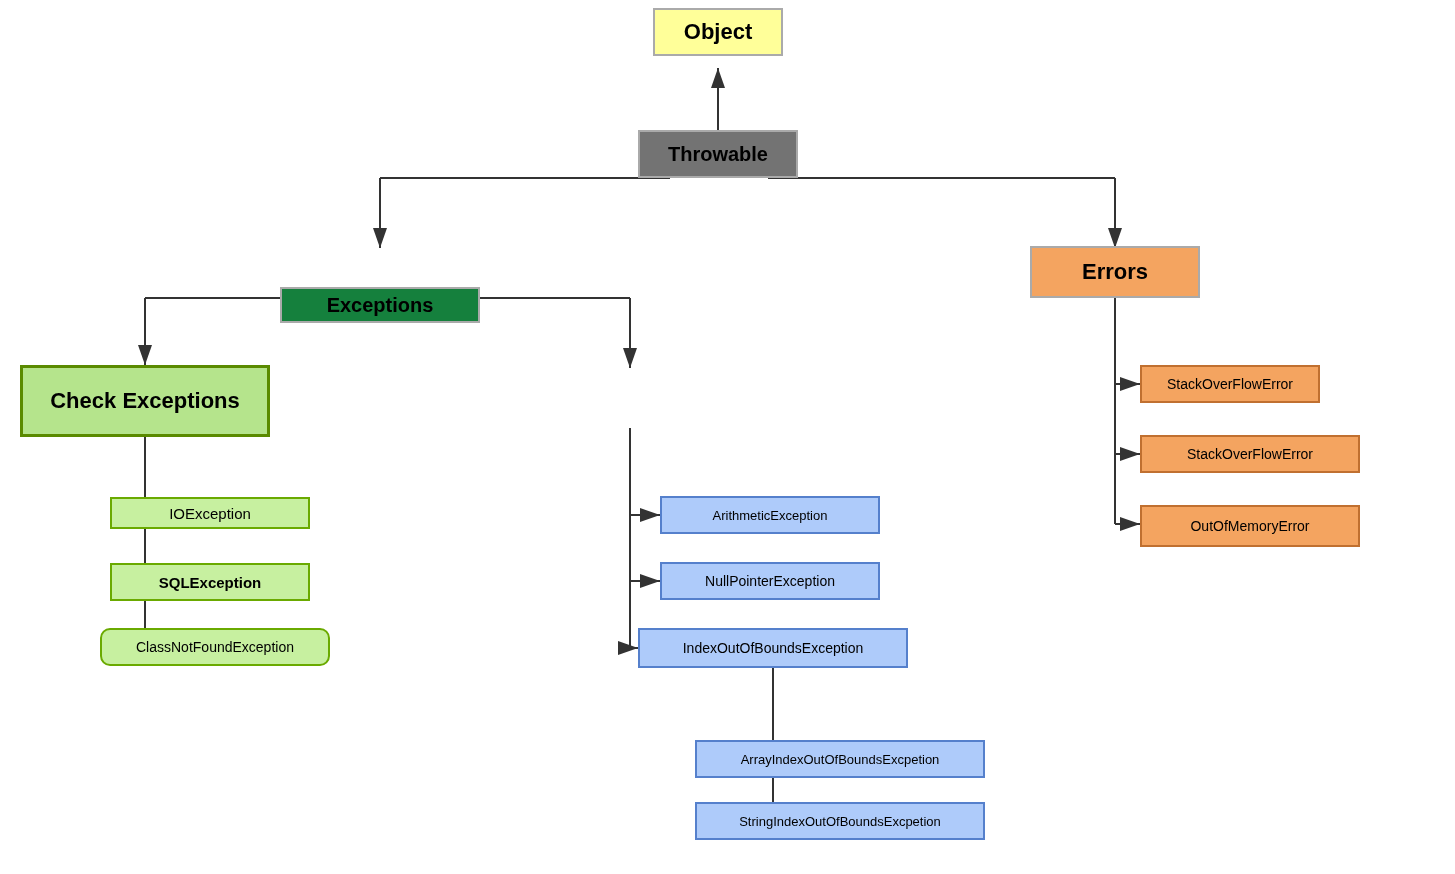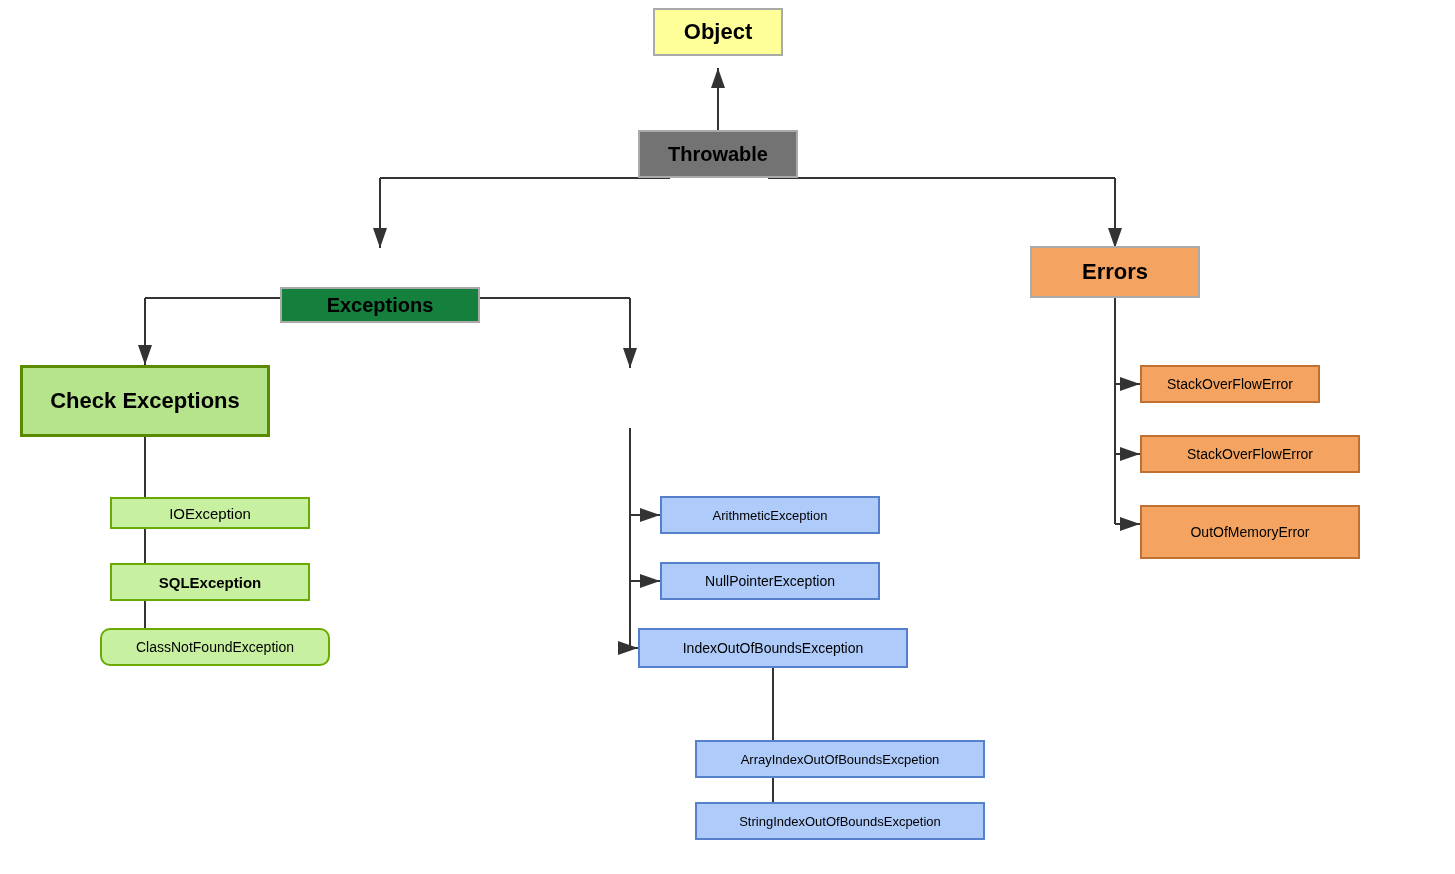--- a/index.html
+++ b/index.html
@@ -192,21 +192,21 @@
       height: 38px;
       left: 1140px;
       top: 435px;
     }
     .node-outofmemory {
       background: #f4a460;
       border-color: #c07030;
       font-size: 14px;
       font-weight: normal;
       width: 220px;
-      height: 54px;
+      height: 42px;
       left: 1140px;
       top: 505px;
     }
     svg.arrows {
       position: absolute;
       top: 0;
       left: 0;
       width: 1455px;
       height: 874px;
       pointer-events: none;

